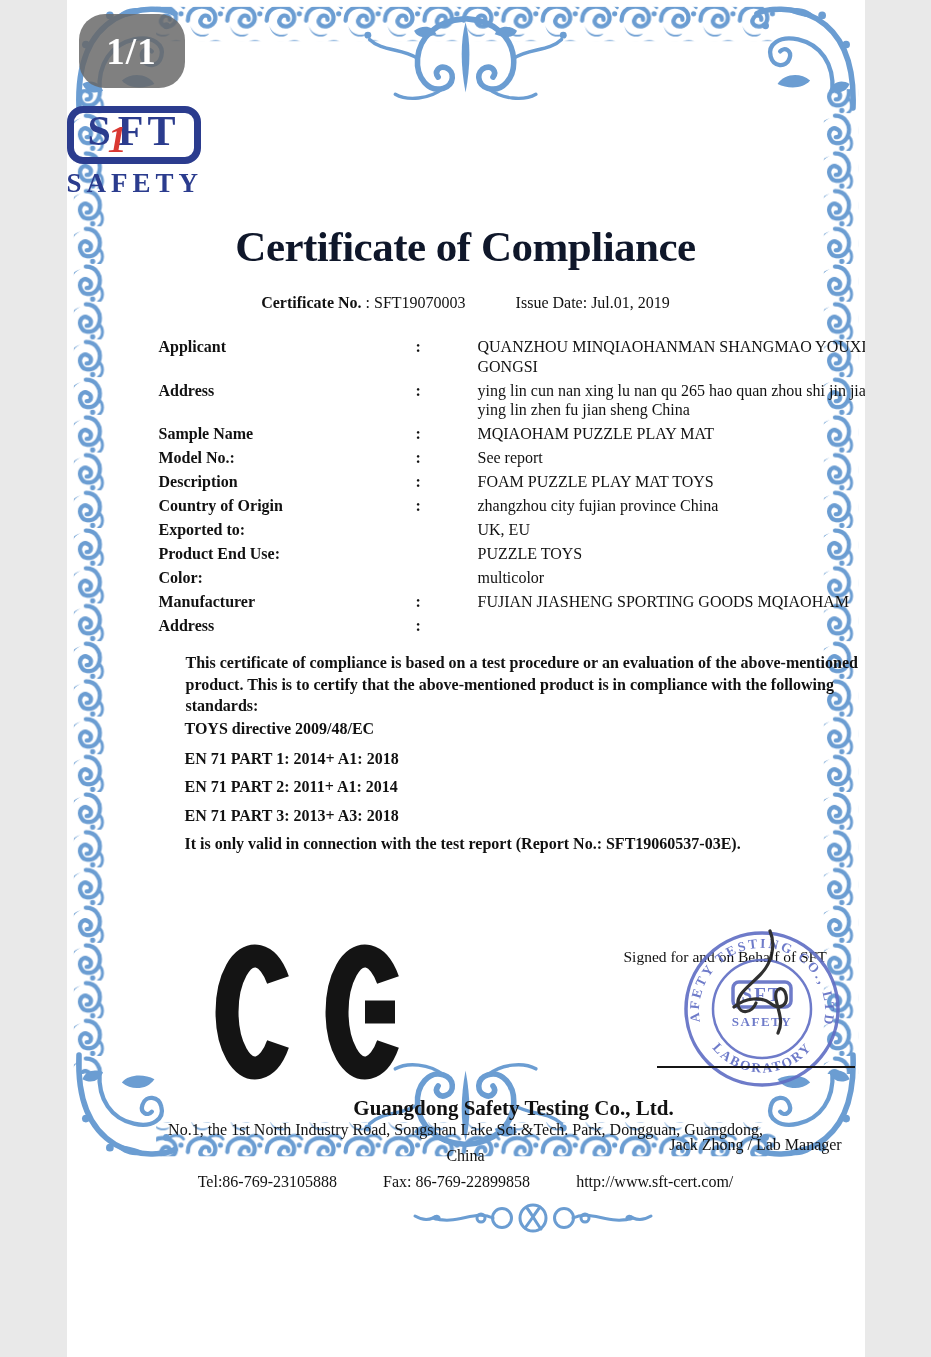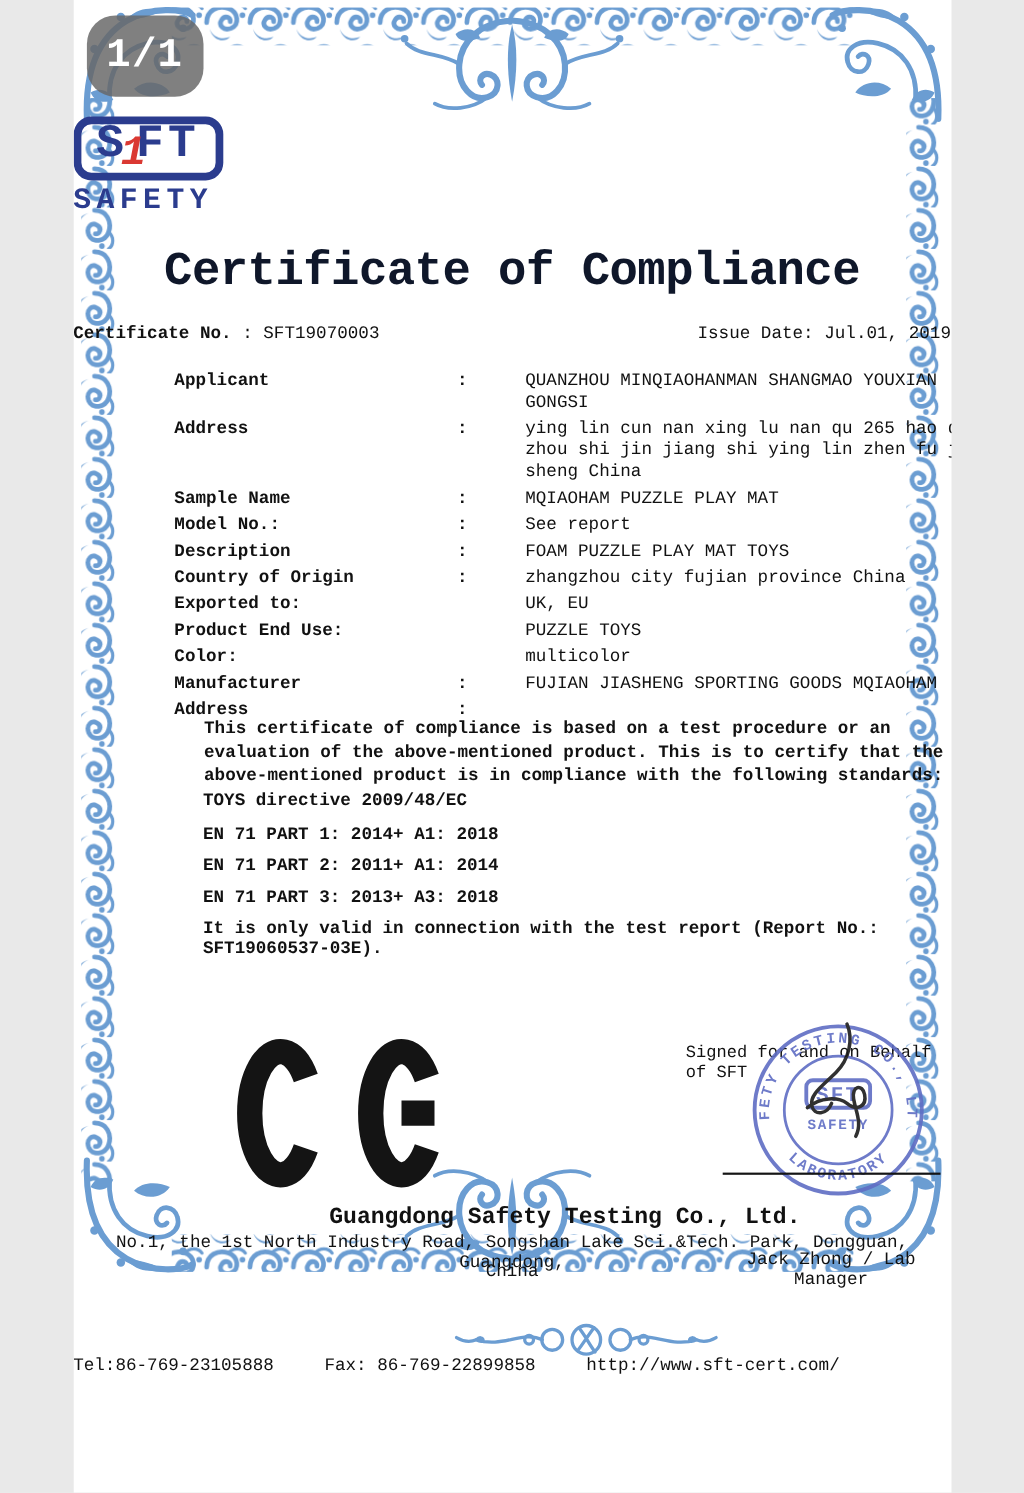--- a/index.html
+++ b/index.html
@@ -5,21 +5,21 @@
   :root{
     --border_blue:#6B9DD2;
     --logo_navy:#2B3C8E;
     --logo_red:#DA3832;
     --stamp_blue:#5F6DC4;
     --badge_gray:#6E6E6E;
   }
   html,body{margin:0;padding:0;background:#e9e9e9;}
   #page{
     position:relative;width:798px;height:1357px;background:#ffffff;
-    font-family:Liberation Mono, monospace;color:#111;overflow:hidden;margin:0 auto;
+    font-family:Liberation Serif, serif;color:#111;overflow:hidden;margin:0 auto;
   }
   
   #border-svg{position:absolute;inset:0;}
   .vs{fill:none;stroke:var(--border_blue);stroke-width:5;stroke-linecap:round;}
   .vs2{fill:none;stroke:var(--border_blue);stroke-width:3.5;stroke-linecap:round;}
   .vs6{fill:none;stroke:var(--border_blue);stroke-width:6.5;stroke-linecap:round;}
   .vs4{fill:none;stroke:var(--border_blue);stroke-width:4;stroke-linecap:round;}
   .vfill{fill:var(--border_blue);stroke:none;}
   
   #page-badge{
@@ -43,21 +43,21 @@
   }
   #logo-sub{
     margin-top:4px;color:var(--logo_navy);font-size:27px;font-weight:bold;letter-spacing:5px;
   }
   
   #title{
     position:absolute;left:0;top:222px;width:100%;text-align:center;
     font-size:43px;font-weight:bold;letter-spacing:-0.5px;color:#0f172a;
   }
   #cert-line{
-    position:absolute;left:0;top:294px;width:100%;display:flex;justify-content:space-between;gap:50px;
+    position:absolute;left:0;top:294px;width:100%;display:flex;justify-content:center;gap:50px;
     font-size:16px;
   }
   #cert-line .b{font-weight:bold;}
   
   #details{position:absolute;left:92px;top:337px;width:760px;font-size:16px;}
   .drow{display:flex;margin-bottom:4.5px;line-height:19.5px;gap:44px;}
   .dlabel{width:213px;font-weight:bold;flex:none;}
   .dcolon{width:18px;font-weight:bold;flex:none;}
   .dvalue{width:527px;}
   
@@ -69,21 +69,21 @@
   
   #ce-svg{position:absolute;left:130px;top:942px;}
   #signed-for{position:absolute;left:557px;top:948px;font-size:15.5px;z-index:1;}
   #stamp-svg{position:absolute;left:610px;top:904px;opacity:.9;z-index:2;}
   #sig-line{position:absolute;left:590px;top:1066px;width:198px;border-top:2px solid #151515;z-index:3;}
   #signer{position:absolute;left:580px;top:1136px;width:218px;text-align:center;font-size:16px;z-index:3;}
   
   #f-company{position:absolute;left:0;top:1096px;width:100%;text-align:center;font-size:21px;font-weight:bold;margin-left:48px;}
   #f-addr1{position:absolute;left:0;top:1121px;width:100%;text-align:center;font-size:16px;}
   #f-addr2{position:absolute;left:0;top:1147px;width:100%;text-align:center;font-size:16px;}
-  #f-contact{position:absolute;left:0;top:1232px;width:100%;display:flex;justify-content:flex-start;gap:46px;font-size:16px;}
+  #f-contact{position:absolute;left:0;top:1173px;width:100%;display:flex;justify-content:center;gap:46px;font-size:16px;}
   #divider-svg{position:absolute;left:345px;top:1198px;}
   .ds{fill:none;stroke:var(--border_blue);stroke-width:3;stroke-linecap:round;}
   .stamp-txt{fill:var(--stamp_blue);font-weight:bold;}
 </style>
 </head>
 <body>
 
 <div id="page">
 
   <svg id="border-svg" viewBox="0 0 931 1357" aria-hidden="true">

